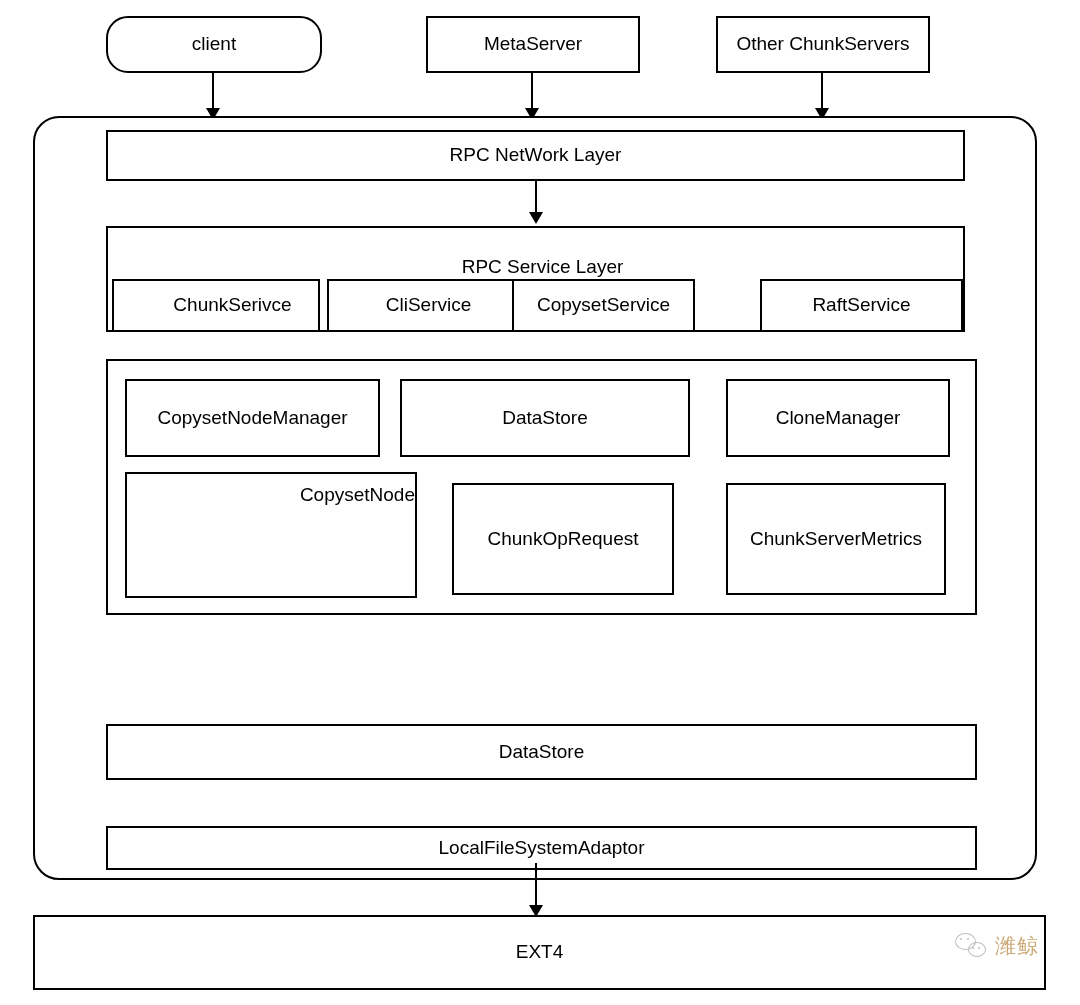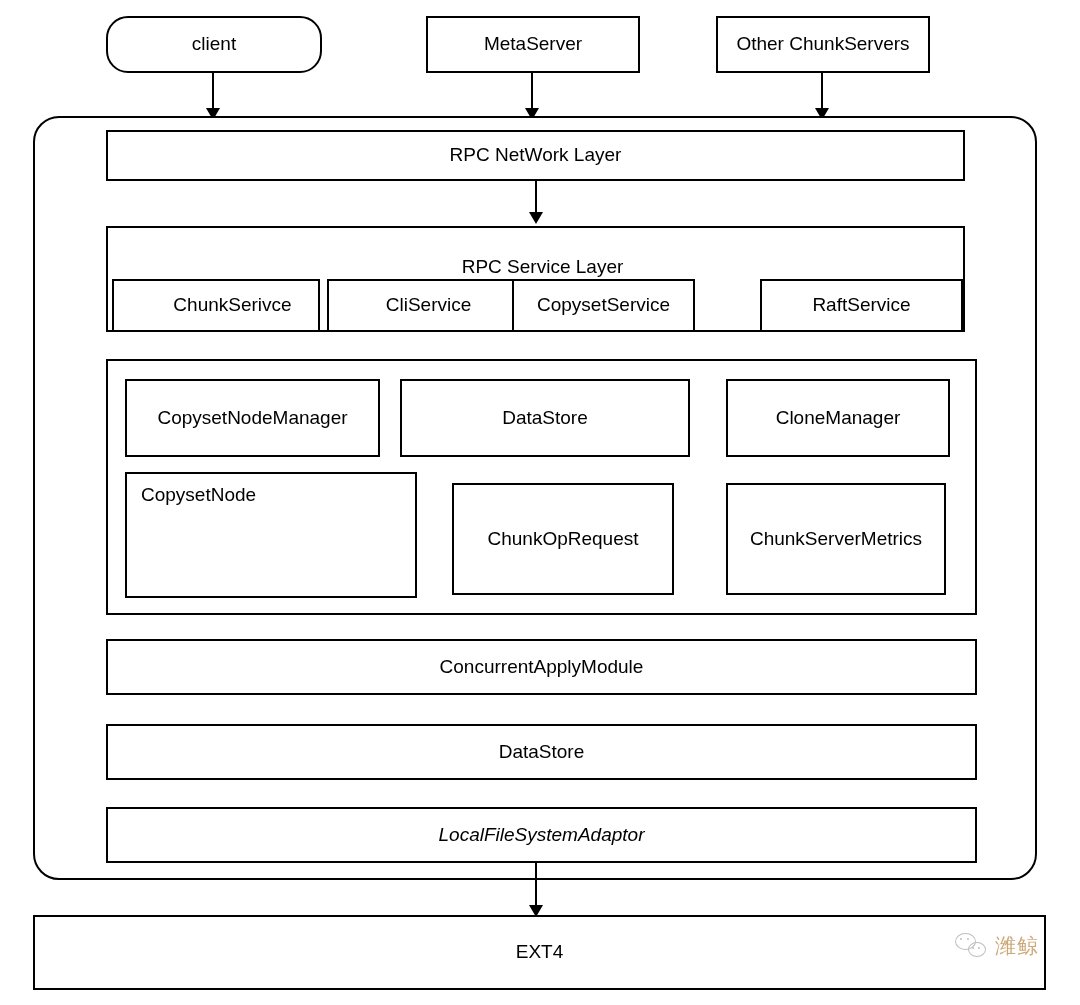--- a/index.html
+++ b/index.html
@@ -153,40 +153,37 @@
   <div class="box" style="left:125px; top:379px; width:255px; height:78px;">
     <span>CopysetNodeManager</span>
   </div>
   <div class="box" style="left:400px; top:379px; width:290px; height:78px;">
     <span>DataStore</span>
   </div>
   <div class="box" style="left:726px; top:379px; width:224px; height:78px;">
     <span>CloneManager</span>
   </div>
 
-  <div class="box label-tl" style="left:125px; top:472px; width:292px; height:126px;">
+  <div class="box label-tl" style="left:125px; top:472px; width:292px; height:126px;justify-content:flex-end;">
     <span class="tl-text">CopysetNode</span>
   </div>
 
   <div class="box" style="left:452px; top:483px; width:222px; height:112px;">
     <span>ChunkOpRequest</span>
   </div>
   <div class="box" style="left:726px; top:483px; width:220px; height:112px;">
     <span>ChunkServerMetrics</span>
   </div>
 
-  <div class="box" style="left:106px; top:639px; width:871px; height:56px;">
-    <span>ConcurrentApplyModule</span>
-  </div>
 
   <div class="box" style="left:106px; top:724px; width:871px; height:56px;">
     <span>DataStore</span>
   </div>
 
-  <div class="box" style="left:106px; top:807px; width:871px; height:56px;font-style:italic;">
+  <div class="box" style="left:106px; top:826px; width:871px; height:44px;">
     <span>LocalFileSystemAdaptor</span>
   </div>
 
   <div class="arrow-line" style="left:535px; top:863px; height:45px;"></div>
   <div class="arrow-head" style="left:529px; top:905px;"></div>
 
   <div class="box" style="left:33px; top:915px; width:1013px; height:75px;">
     <span>EXT4</span>
   </div>
 

